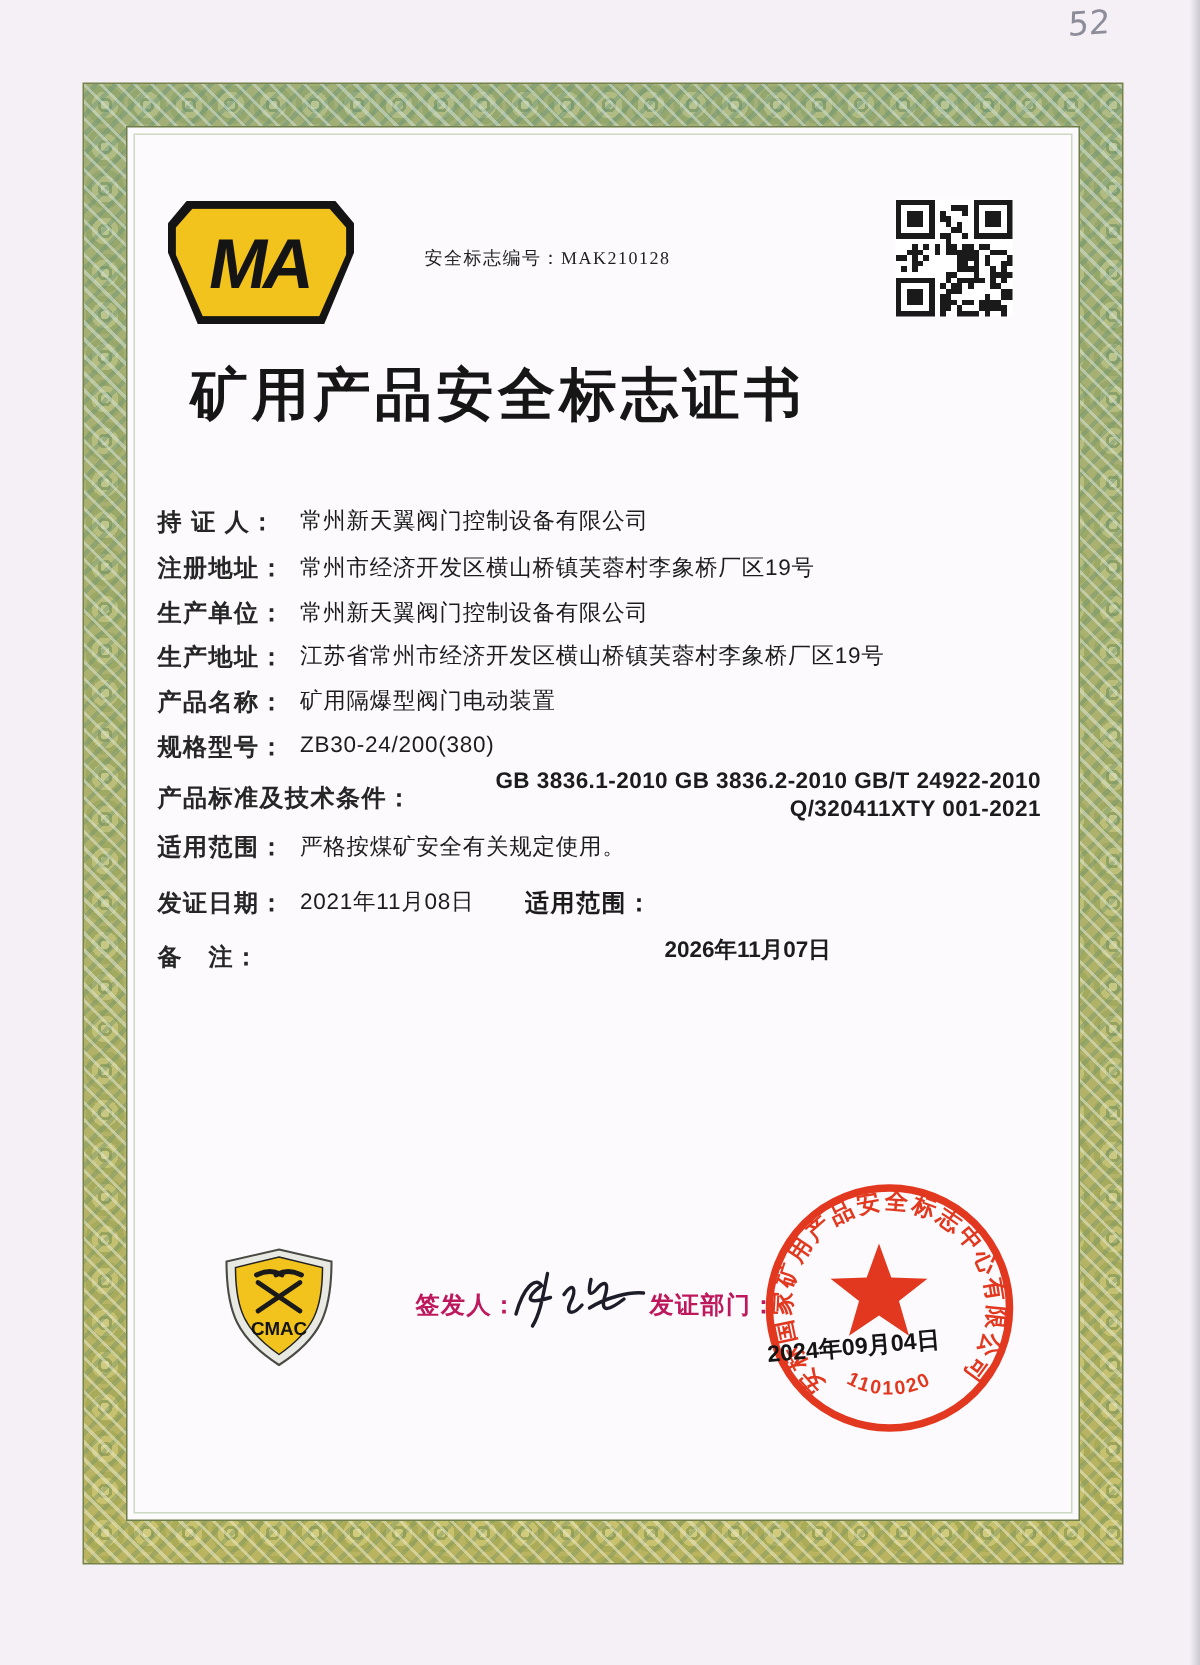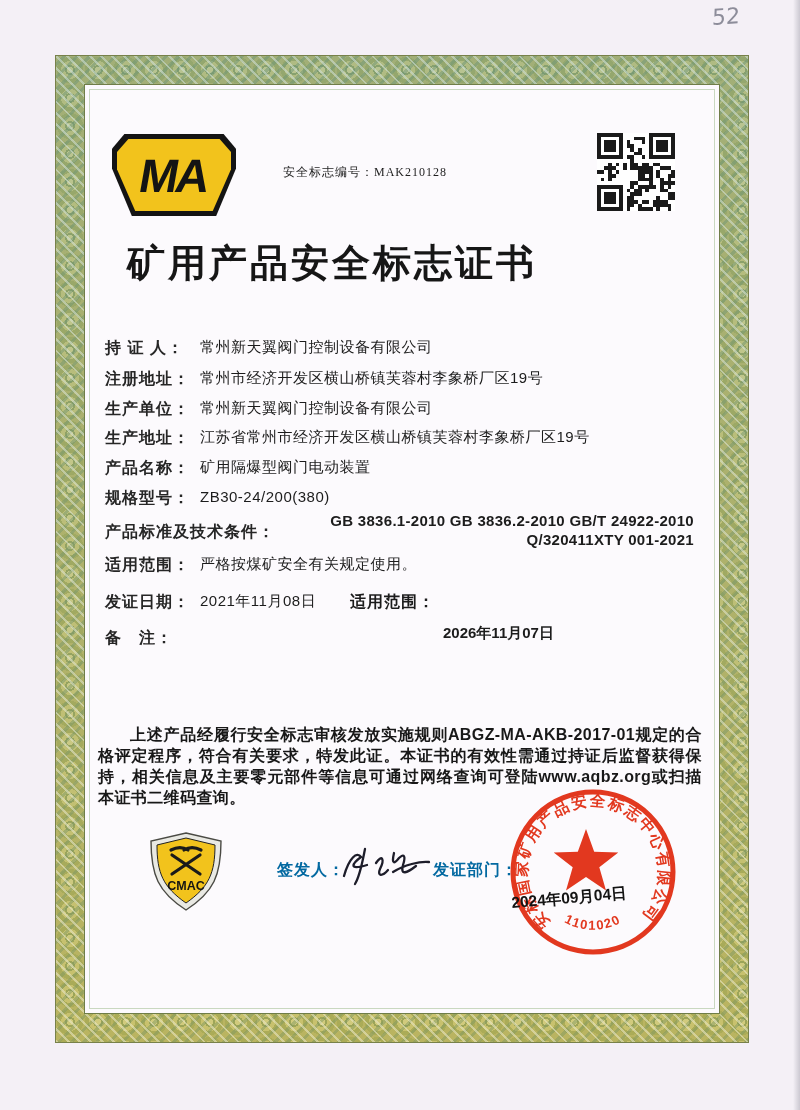--- a/index.html
+++ b/index.html
@@ -54,21 +54,21 @@
   .r-dates .val2{position:absolute;left:338px;top:0;font-weight:bold;font-size:15px;margin-top:32px;}
   .r-remarks{top:628px}
 
   .statement{position:absolute;left:98px;top:724px;width:604px;font-size:16px;
     font-weight:bold;color:#181818;line-height:21px;text-indent:2em;text-align:justify;
     letter-spacing:.4px;}
 
   
   .cmac{position:absolute;left:147px;top:832px;width:78px;height:80px;}
   .issuer-lbl,.dept-lbl{position:absolute;top:860px;font-size:16px;font-weight:bold;
-    color:#0369a1;letter-spacing:1px;}
+    color:#be185d;letter-spacing:1px;}
   .issuer-lbl{left:277px}.dept-lbl{left:433px}
   .signature{position:absolute;left:336px;top:836px;width:100px;height:58px;}
   .seal{position:absolute;left:507px;top:786px;width:172px;height:172px;}
   .seal svg{overflow:visible;}
 </style>
 </head>
 <body>
 
 <div class="page">
 
@@ -347,21 +347,20 @@
     <span class="lbl">发证日期：</span>
     <span class="val">2021年11月08日</span>
     <span class="lbl2">适用范围：</span>
     <span class="val2">2026年11月07日</span>
   </div>
   <div class="row r-remarks">
     <span class="lbl">备　注：</span>
     <span class="val"></span>
   </div>
 
-  <div class="statement">上述产品经履行安全标志审核发放实施规则ABGZ-MA-AKB-2017-01规定的合格评定程序，符合有关要求，特发此证。本证书的有效性需通过持证后监督获得保持，相关信息及主要零元部件等信息可通过网络查询可登陆www.aqbz.org或扫描本证书二维码查询。</div>
 
   <div class="cmac">
     <svg viewBox="0 0 78 80" xmlns="http://www.w3.org/2000/svg">
       <path d="M39 1 L74 9 C74 43 67 60 39 78 C11 60 4 43 4 9 Z" fill="#e9e9e3" stroke="#4a4a44" stroke-width="1.4"></path>
       <path d="M39 6 L68 13 C68 41 62 55 39 71 C16 55 10 41 10 13 Z" fill="#f2c31c" stroke="#222" stroke-width="1"></path>
       <g stroke="#1a1a1a" stroke-width="3.2" stroke-linecap="round" fill="none">
         <path d="M25 23 L53 42"></path>
         <path d="M53 23 L25 42"></path>
         <path d="M24 18 C30 15 36 15 41 18"></path>
         <path d="M54 18 C48 15 42 15 37 18"></path>

